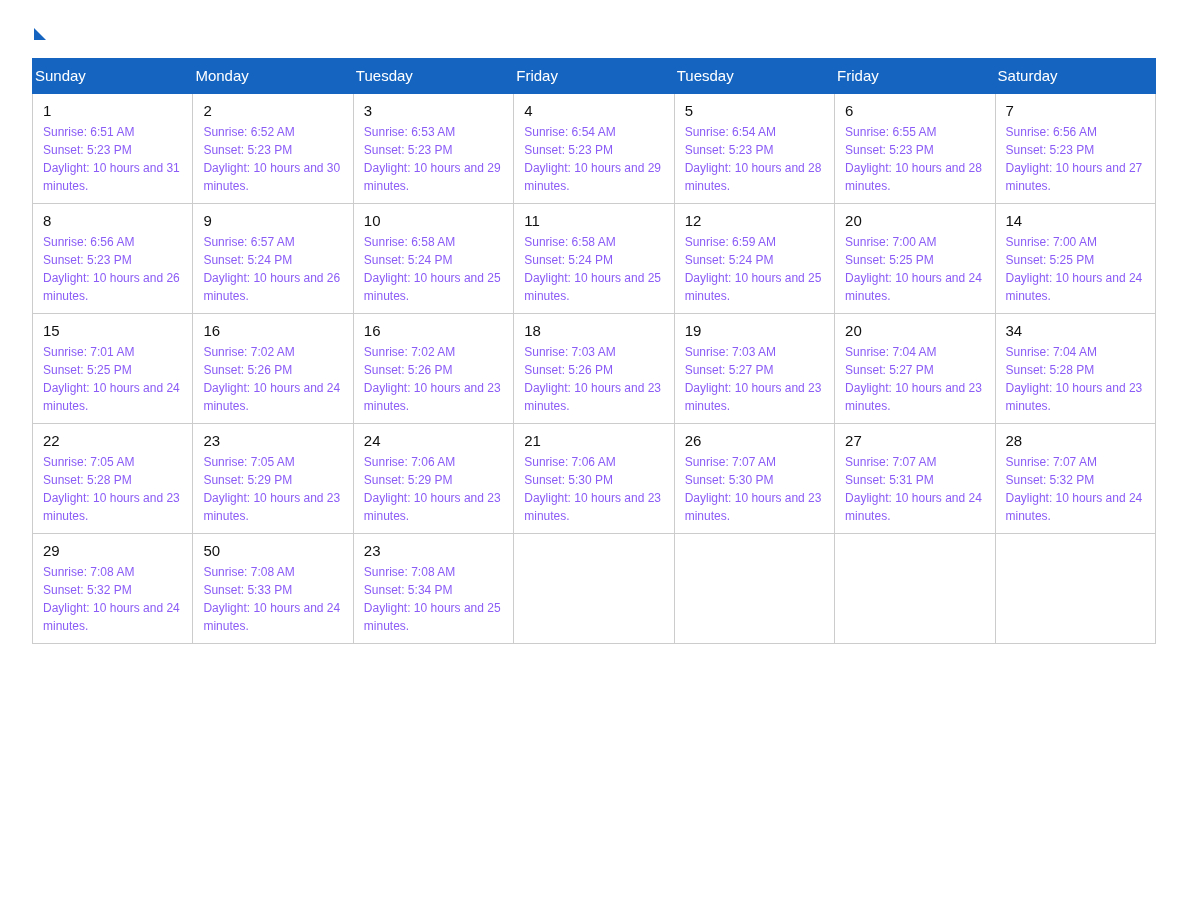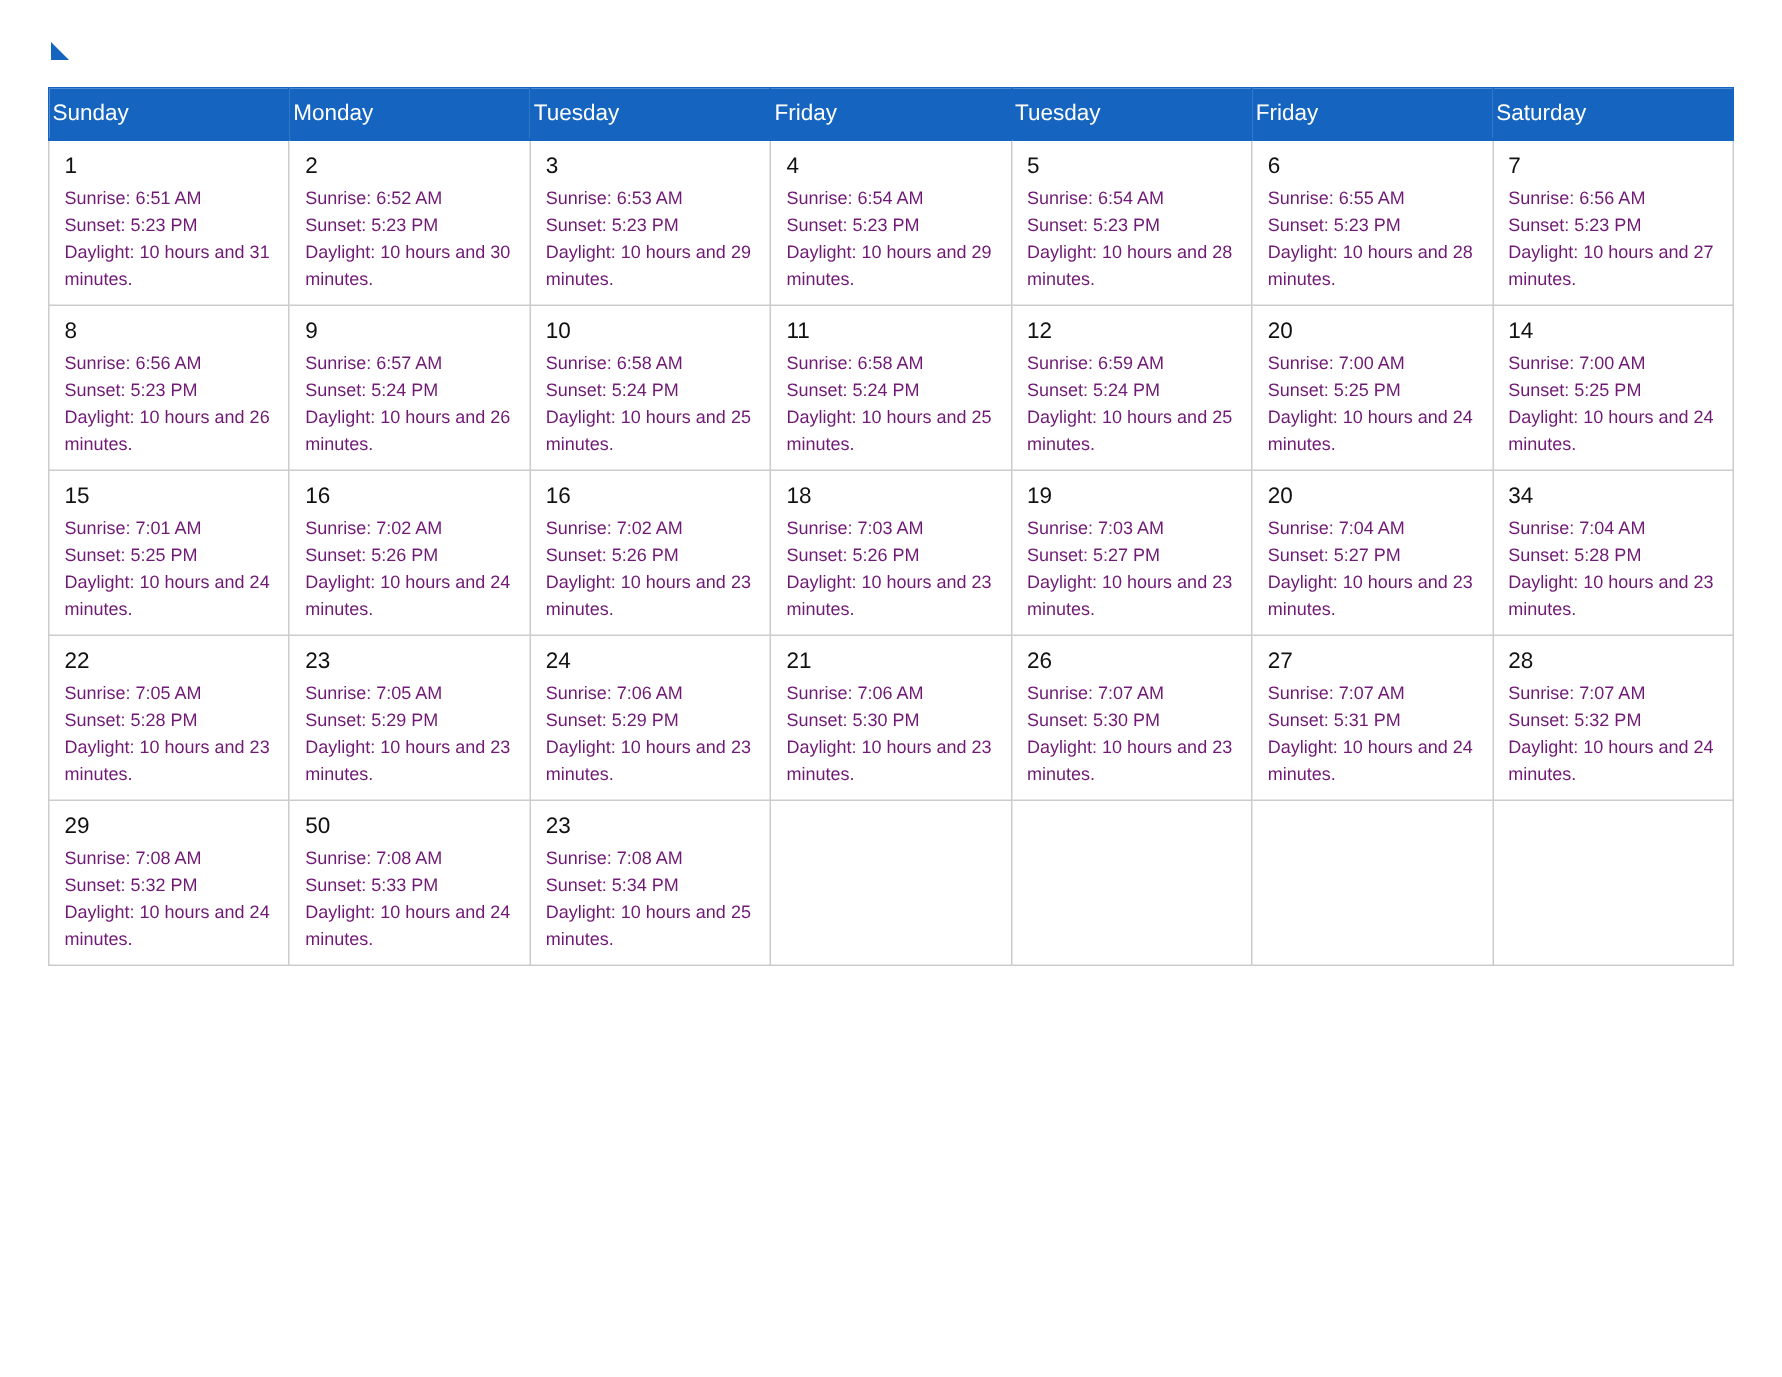--- a/index.html
+++ b/index.html
@@ -85,21 +85,21 @@
       border-bottom: 1px solid #ccc;
     }
     .day-number {
       font-size: 15px;
       font-weight: normal;
       margin-bottom: 4px;
       color: #111;
     }
     .day-info {
       font-size: 12px;
-      color: #701a75;
+      color: #8b5cf6;
       line-height: 1.5;
     }
     .empty-cell {
       background: #fff;
     }
     tbody tr:first-child td {
       border-top: 2px solid #1565c0;
     }
     tbody tr td:first-child {
       border-left: 1px solid #ccc;

